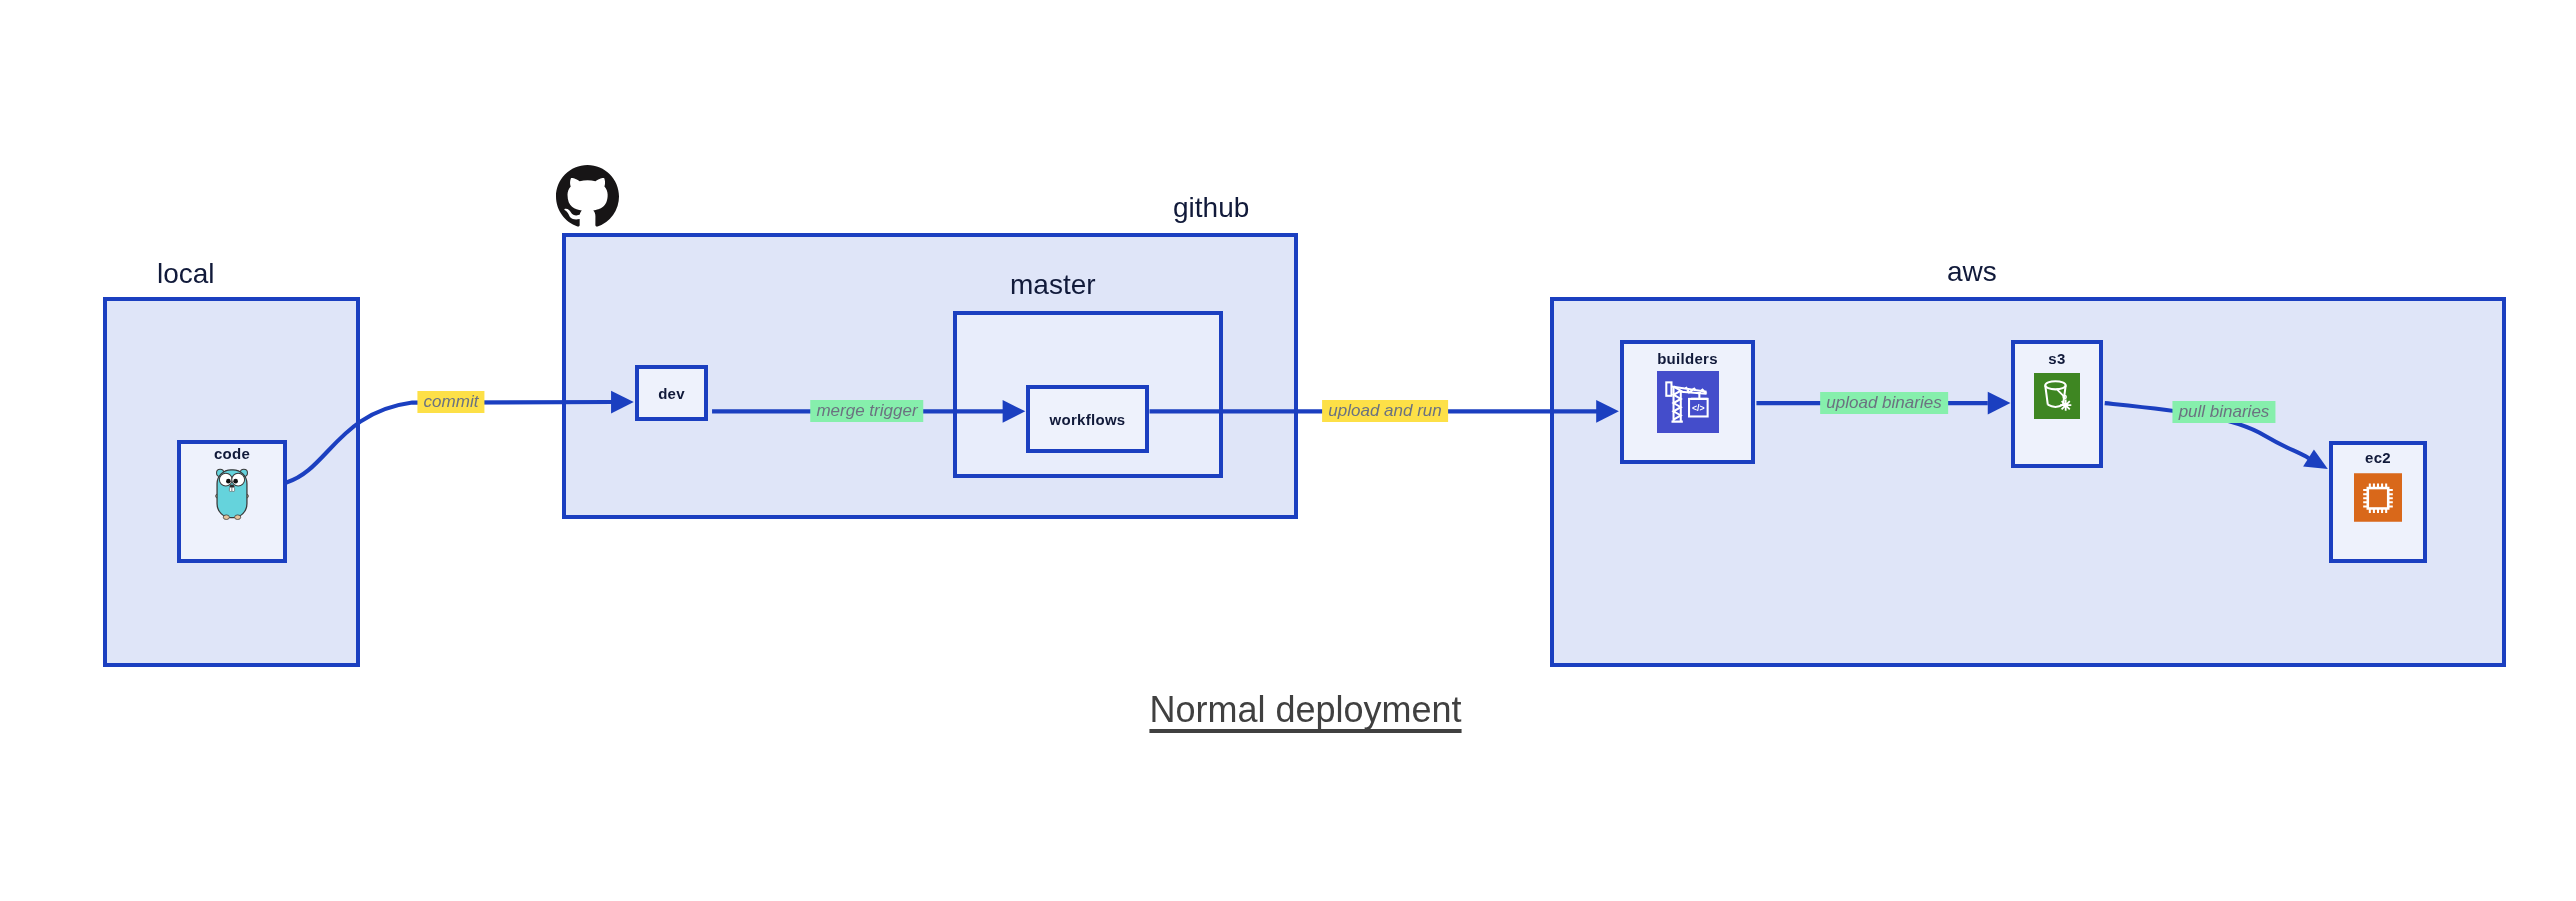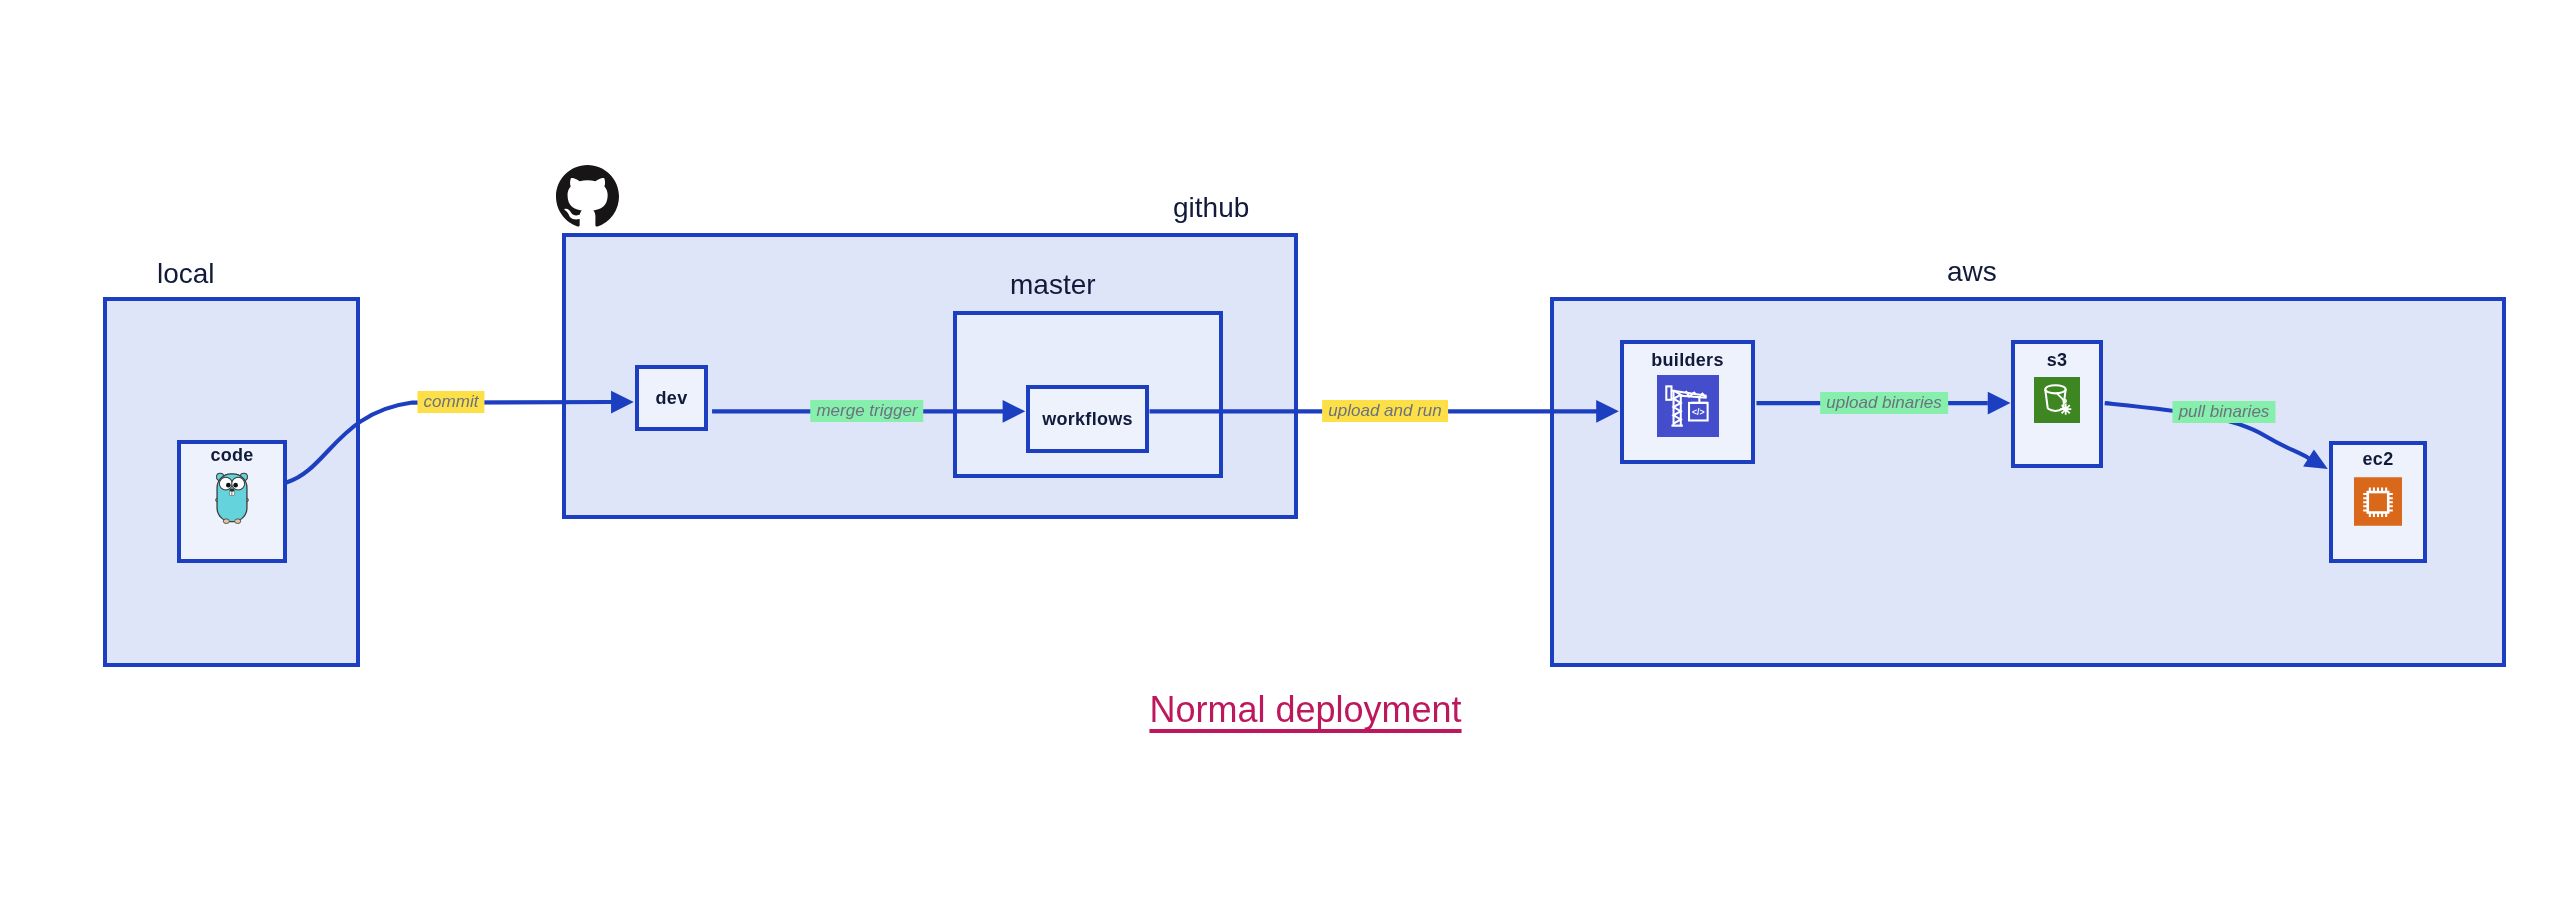--- a/index.html
+++ b/index.html
@@ -3,28 +3,28 @@
 <meta charset="utf-8">
 <style>
   html,body{margin:0;padding:0;background:#ffffff;}
   .canvas{position:relative;width:2604px;height:902px;background:#ffffff;overflow:hidden;
           font-family:"Liberation Sans","DejaVu Sans",sans-serif;}
   .container{position:absolute;box-sizing:border-box;border:4.1px solid #1b3fc0;background:#dfe5f8;}
   .container.master{background:#e8edfb;}
   .node{position:absolute;box-sizing:border-box;border:4.1px solid #1b3fc0;background:#eef2fc;
         display:flex;flex-direction:column;align-items:center;}
   .clabel{position:absolute;width:155px;text-align:left;font-size:28px;color:#111a3a;}
-  .nlabel{font-size:18px;font-weight:bold;color:#111a3a;letter-spacing:0.3px;}
+  .nlabel{font-size:15px;font-weight:bold;color:#111a3a;letter-spacing:0.3px;}
   .center-label{justify-content:center;}
   .elabel{position:absolute;transform:translate(-50%,-50%);font-size:17px;font-style:italic;
           color:#6b7280;padding:1px 6.2px;white-space:nowrap;}
   .bg-white{background:#fde047;}
   .bg-lav{background:#86efac;}
   .title{position:absolute;left:1048px;top:689px;width:515px;text-align:center;
-         font-size:36px;color:#be185d;text-decoration:underline;
+         font-size:36px;color:#404040;text-decoration:underline;
          text-decoration-thickness:3.6px;text-underline-offset:7.2px;}
   svg.edges{position:absolute;left:0;top:0;}
   .edge-path{stroke:#1b3fc0;stroke-width:8;fill:none;}
   .arrowhead{fill:#1b3fc0;stroke:none;}
   .icon{display:block;}
 </style>
 </head>
 <body>
 
 <div class="canvas">
@@ -80,21 +80,21 @@
       <circle cx="26" cy="27" r="4.5" fill="#111111"></circle>
       <circle cx="40" cy="27" r="4.5" fill="#111111"></circle>
       <ellipse cx="33" cy="37" rx="4.5" ry="3.5" fill="#2b2b2b"></ellipse>
       <rect x="28" y="39" width="5" height="8" rx="1.5" fill="#ffffff" stroke="#3a3a3a" stroke-width="1"></rect>
       <rect x="33" y="39" width="5" height="8" rx="1.5" fill="#ffffff" stroke="#3a3a3a" stroke-width="1"></rect>
       <ellipse cx="22" cy="97" rx="6" ry="4.5" fill="#e5c39b" stroke="#3a3a3a" stroke-width="1.5"></ellipse>
       <ellipse cx="44" cy="97" rx="6" ry="4.5" fill="#e5c39b" stroke="#3a3a3a" stroke-width="1.5"></ellipse>
     </svg>
   </div>
 
-  <div class="node center-label" style="left:635px;top:365px;width:73px;height:66px;">
+  <div class="node center-label" style="left:635px;top:365px;width:73px;height:56px;">
     <span class="nlabel">dev</span>
   </div>
 
   <div class="node center-label" style="left:1026px;top:385px;width:123px;height:68px;">
     <span class="nlabel">workflows</span>
   </div>
 
   <div class="node" style="left:1620px;top:340px;width:135px;height:124px;padding-top:6.2px;">
     <span class="nlabel">builders</span>
     <svg class="icon" style="margin-top:4.1px;" width="62" height="62" viewBox="0 0 120 120">

